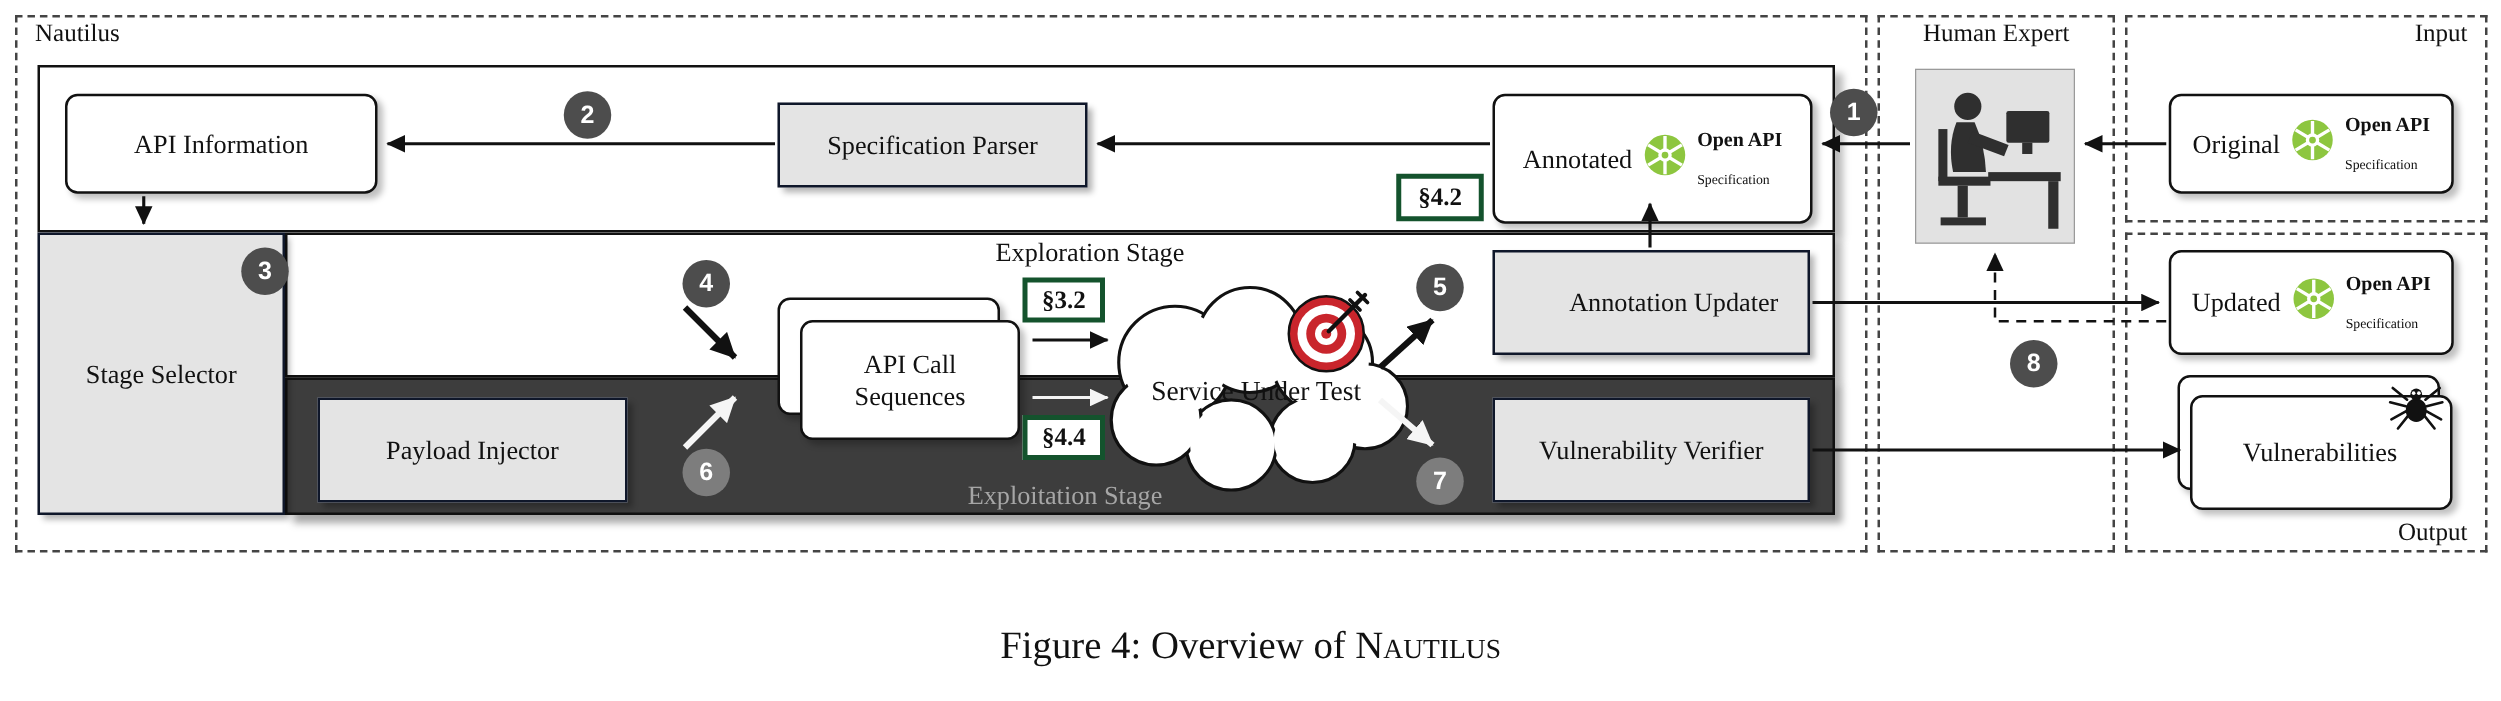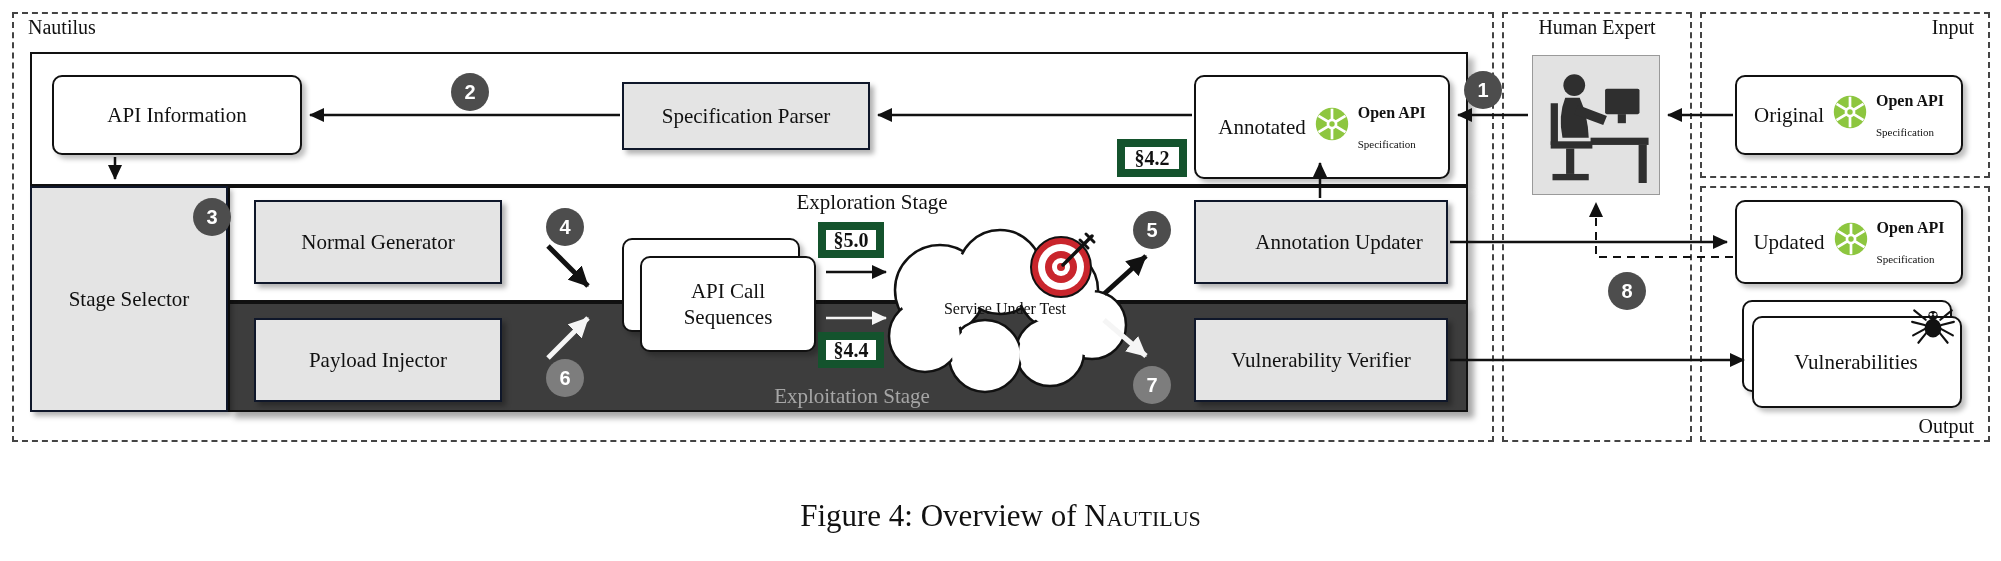--- a/index.html
+++ b/index.html
@@ -32,26 +32,26 @@
   .logo-line2 { font-size: 11px; }
 
   .expert-box { background: #e2e2e2; border: 1px solid #9a9a9a; z-index: 3;
                 display: flex; align-items: center; justify-content: center; }
 
   .badge { width: 38px; height: 38px; border-radius: 50%; background: #4d4d4d; color: #fff;
            font-family: "Liberation Sans", sans-serif; font-weight: bold; font-size: 20px;
            display: flex; align-items: center; justify-content: center; z-index: 6; }
   .badge.on-dark { background: #7d7d7d; }
 
-  .secref { background: #fff; border: 8px solid #14532d; font-weight: bold; font-size: 20px;
+  .secref { background: #fff; border: 4px solid #14532d; font-weight: bold; font-size: 20px;
             display: flex; align-items: center; justify-content: center; z-index: 6; }
 
   .stage-label { font-size: 21px; text-align: center; z-index: 6; color: #111; }
   .stage-label.dark { color: #a6a6a6; }
-  .sut-label { font-size: 16px; text-align: center; white-space: nowrap; z-index: 6; }
+  .sut-label { font-size: 22px; text-align: center; white-space: nowrap; z-index: 6; }
 
   .overlay { position: absolute; left: 0; top: 0; z-index: 5; pointer-events: none; }
   .cloud-stroke circle { fill: #fff; stroke: #111; stroke-width: 2.5; }
   .cloud-fill circle { fill: #fff; }
 
   .target-icon { z-index: 6; }
   .bug-icon { position: absolute; right: 4px; top: -14px; width: 46px; height: 42px; z-index: 7; }
 
   .caption { position: absolute; left: 0; right: 0; top: 498px; text-align: center;
              font-size: 31px; z-index: 2; }
@@ -109,43 +109,40 @@
     <span class="logo-text">
       <span class="logo-line1">Open API</span>
       <span class="logo-line2">Specification</span>
     </span>
   </div>
 
   <div class="abs secref" style="left:1117px;top:139px;width:70px;height:38px;">
     <span>§4.2</span>
   </div>
 
-  <div class="abs gbox" style="left:254px;top:200px;width:248px;height:84px;">
-    <span>Normal Generator</span>
-  </div>
   <div class="abs gbox" style="left:254px;top:318px;width:248px;height:84px;">
     <span>Payload Injector</span>
   </div>
   <div class="abs gbox" style="left:1194px;top:200px;width:254px;height:84px;padding-left:36px;">
     <span>Annotation Updater</span>
   </div>
   <div class="abs gbox" style="left:1194px;top:318px;width:254px;height:84px;">
     <span>Vulnerability Verifier</span>
   </div>
 
   <div class="abs rbox" style="left:622px;top:238px;width:178px;height:94px;"></div>
   <div class="abs rbox card-front" style="left:640px;top:256px;width:176px;height:96px;">
     <span>API Call Sequences</span>
   </div>
 
   <div class="abs stage-label" style="left:758px;top:190px;width:228px;">Exploration Stage</div>
   <div class="abs stage-label dark" style="left:738px;top:384px;width:228px;">Exploitation Stage</div>
 
   <div class="abs secref" style="left:818px;top:222px;width:66px;height:36px;">
-    <span>§5.0</span>
+    <span>§3.2</span>
   </div>
   <div class="abs secref" style="left:818px;top:332px;width:66px;height:36px;">
     <span>§4.4</span>
   </div>
 
   <div class="abs sut-label" style="left:895px;top:300px;width:220px;">Service Under Test</div>
 
   <div class="abs target-icon" style="left:1028px;top:226px;width:74px;height:74px;">
     <svg viewBox="0 0 74 74" width="74" height="74">
       <circle cx="33" cy="41" r="30" fill="var(--target-red,#c9252c)" stroke="#111" stroke-width="2"></circle>

